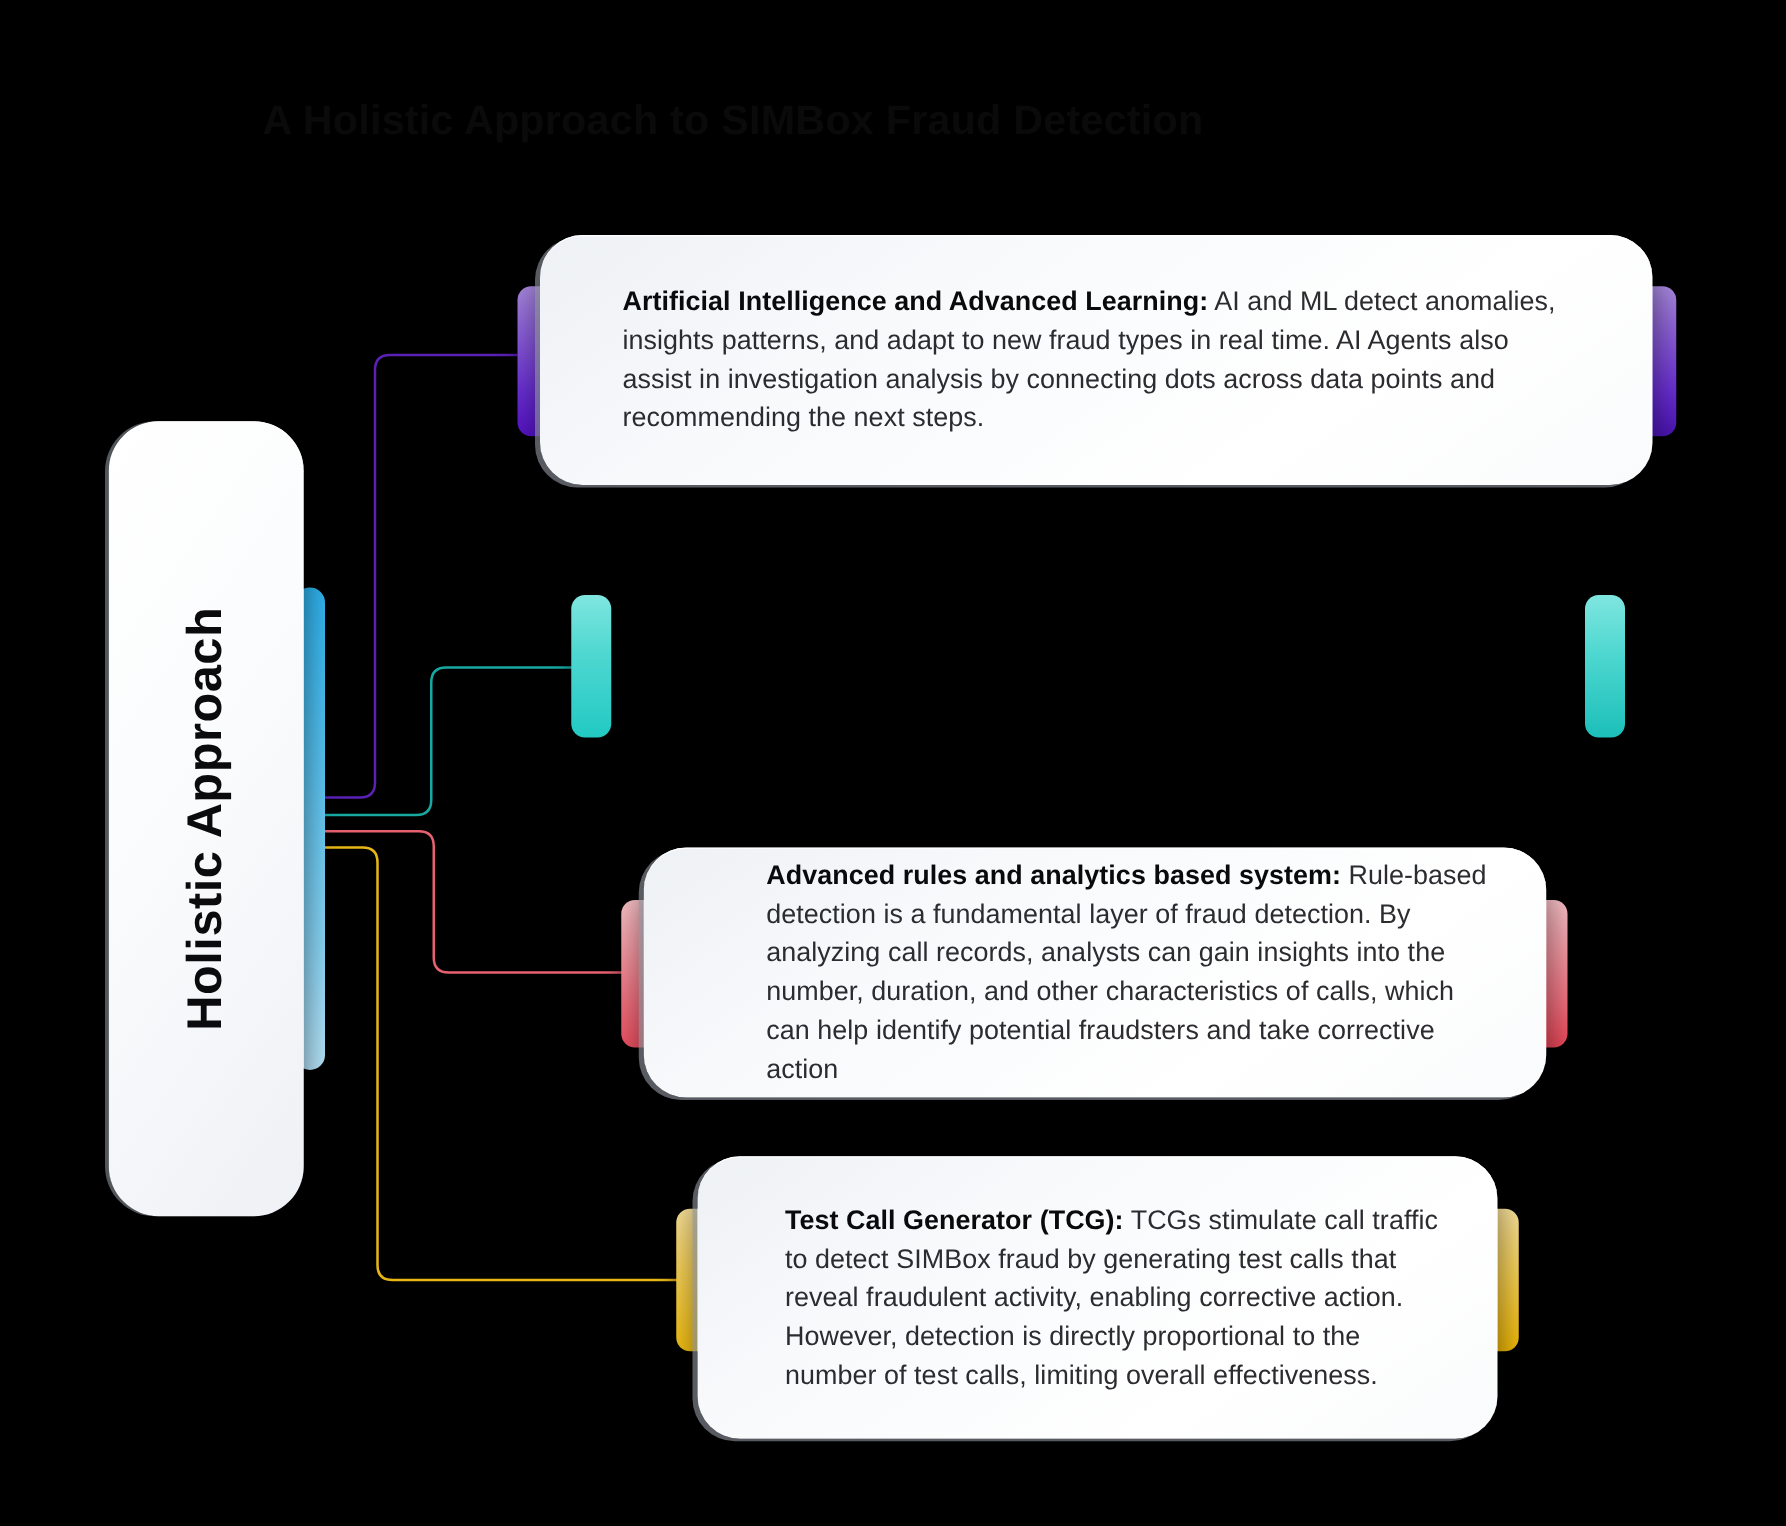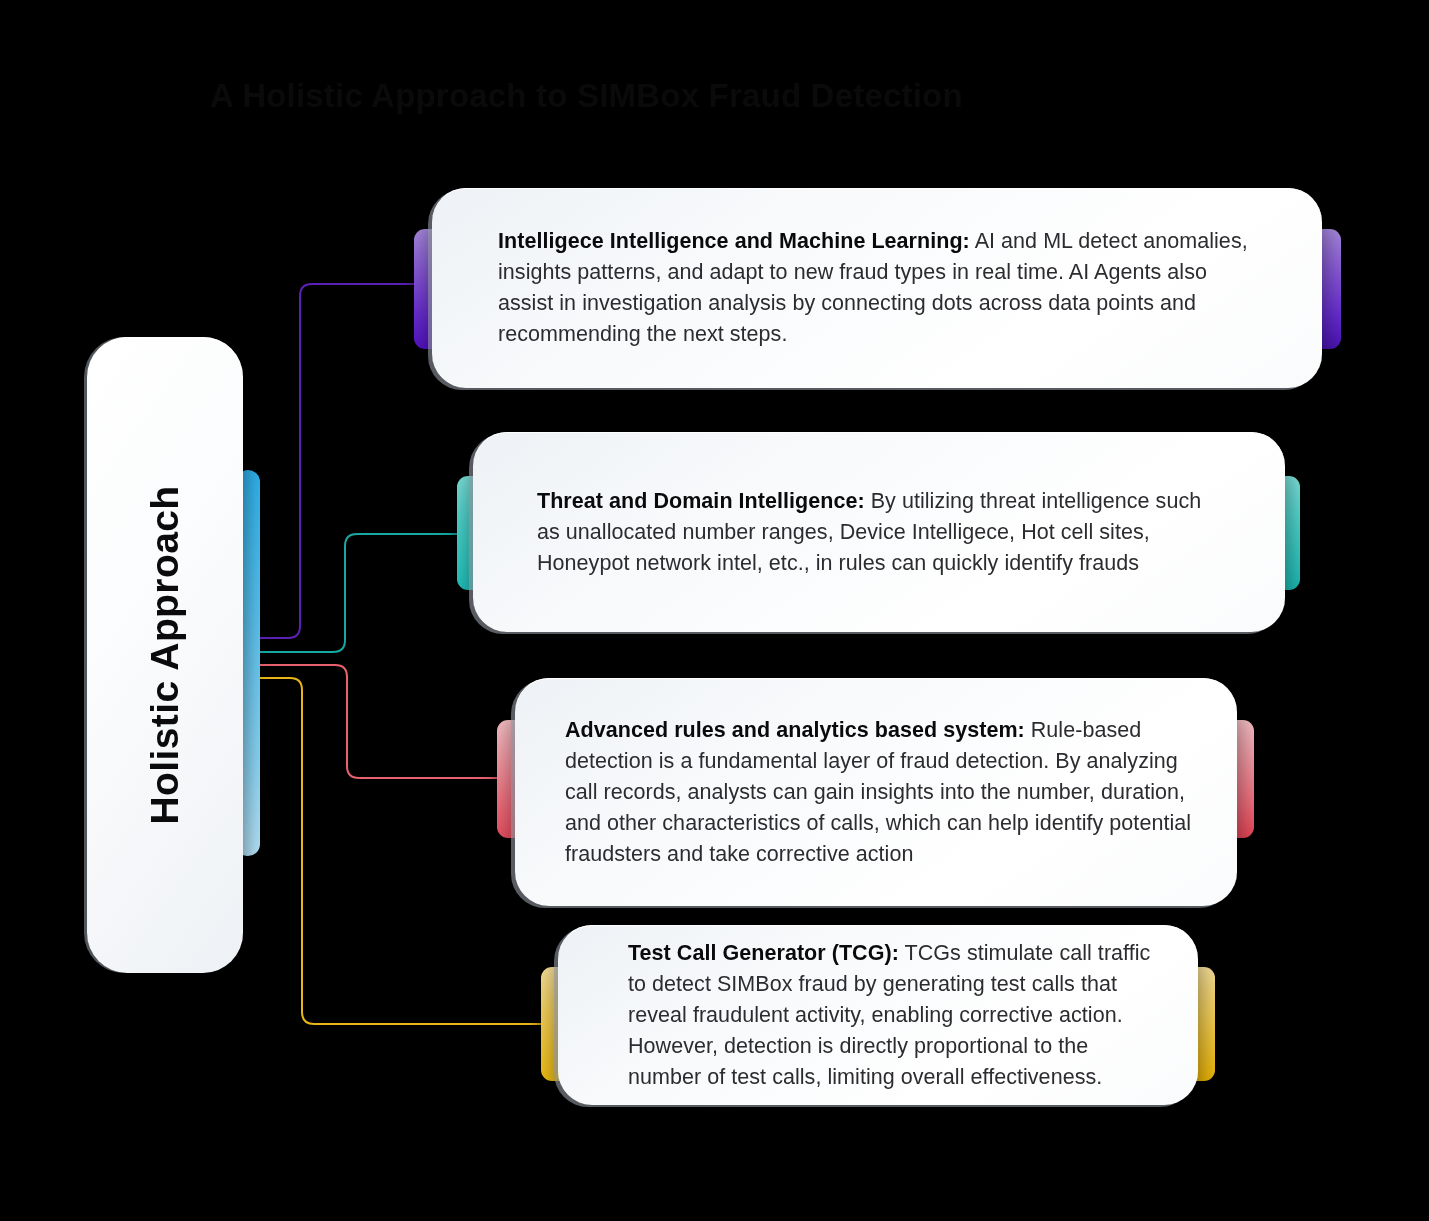--- a/index.html
+++ b/index.html
@@ -133,47 +133,42 @@
   <div class="left-panel">
     <div class="left-panel-title">Holistic Approach</div>
   </div>
 
   <div class="tab tab-shadow" style="left:414px; top:229px; width:32px; height:120px;
               background:linear-gradient(180deg,#a98ae0 0%,#8a5bdb 35%,#6b2fd6 70%,#5712c9 100%);"></div>
   <div class="tab tab-shadow" style="left:1309px; top:229px; width:32px; height:120px;
               background:linear-gradient(180deg,#a98ae0 0%,#8a5bdb 35%,#6b2fd6 70%,#4c14b8 100%);"></div>
   <div class="card" style="left:432px; top:188px; width:890px; height:200px; padding:0 58px 0 66px; z-index:2;">
     <div class="card-text">
-      <b>Intelligece Intelligence and Machine Learning:</b><span> AI and ML detect anomalies, insights patterns, and adapt to new fraud types in real time. AI Agents also assist in investigation analysis by connecting dots across data points and recommending the next steps.</span>
+      <b>Artificial Intelligence and Advanced Learning:</b><span> AI and ML detect anomalies, insights patterns, and adapt to new fraud types in real time. AI Agents also assist in investigation analysis by connecting dots across data points and recommending the next steps.</span>
     </div>
   </div>
 
   <div class="tab tab-shadow" style="left:457px; top:476px; width:32px; height:114px;
               background:linear-gradient(180deg,#7fe6df 0%,#4fd8d1 40%,#22c9c3 100%);"></div>
   <div class="tab tab-shadow" style="left:1268px; top:476px; width:32px; height:114px;
               background:linear-gradient(180deg,#7fe6df 0%,#4fd8d1 40%,#1cbfb9 100%);"></div>
-  <div class="card" style="left:473px; top:432px; width:812px; height:200px; padding:0 56px 0 64px; z-index:2;">
-    <div class="card-text">
-      <b>Threat and Domain Intelligence:</b><span> By utilizing threat intelligence such as unallocated number ranges, Device Intelligece, Hot cell sites, Honeypot network intel, etc., in rules can quickly identify frauds</span>
-    </div>
-  </div>
 
   <div class="tab tab-shadow" style="left:497px; top:720px; width:32px; height:118px;
               background:linear-gradient(180deg,#fac3c9 0%,#f79aa4 35%,#f4707f 70%,#f05263 100%);"></div>
   <div class="tab tab-shadow" style="left:1222px; top:720px; width:32px; height:118px;
               background:linear-gradient(180deg,#fac3c9 0%,#f79aa4 35%,#f4707f 70%,#ee4759 100%);"></div>
-  <div class="card" style="left:515px; top:678px; width:722px; height:228px; padding:0 42px 0 50px; z-index:2;">
+  <div class="card" style="left:515px; top:678px; width:722px; height:200px; padding:0 42px 0 98px; z-index:2;">
     <div class="card-text">
       <b>Advanced rules and analytics based system:</b><span> Rule-based detection is a fundamental layer of fraud detection. By analyzing call records, analysts can gain insights into the number, duration, and other characteristics of calls, which can help identify potential fraudsters and take corrective action</span>
     </div>
   </div>
 
   <div class="tab tab-shadow" style="left:541px; top:967px; width:32px; height:114px;
               background:linear-gradient(180deg,#fbe39b 0%,#f9d45c 40%,#f5c211 100%);"></div>
   <div class="tab tab-shadow" style="left:1183px; top:967px; width:32px; height:114px;
               background:linear-gradient(180deg,#fbe39b 0%,#f9d45c 40%,#f2ba06 100%);"></div>
-  <div class="card" style="left:558px; top:925px; width:640px; height:180px; padding:0 36px 0 70px; z-index:2;">
+  <div class="card" style="left:558px; top:925px; width:640px; height:226px; padding:0 36px 0 70px; z-index:2;">
     <div class="card-text">
       <b>Test Call Generator (TCG):</b><span> TCGs stimulate call traffic to detect SIMBox fraud by generating test calls that reveal fraudulent activity, enabling corrective action. However, detection is directly proportional to the number of test calls, limiting overall effectiveness.</span>
     </div>
   </div>
 
 </div>
 
 </body></html>

